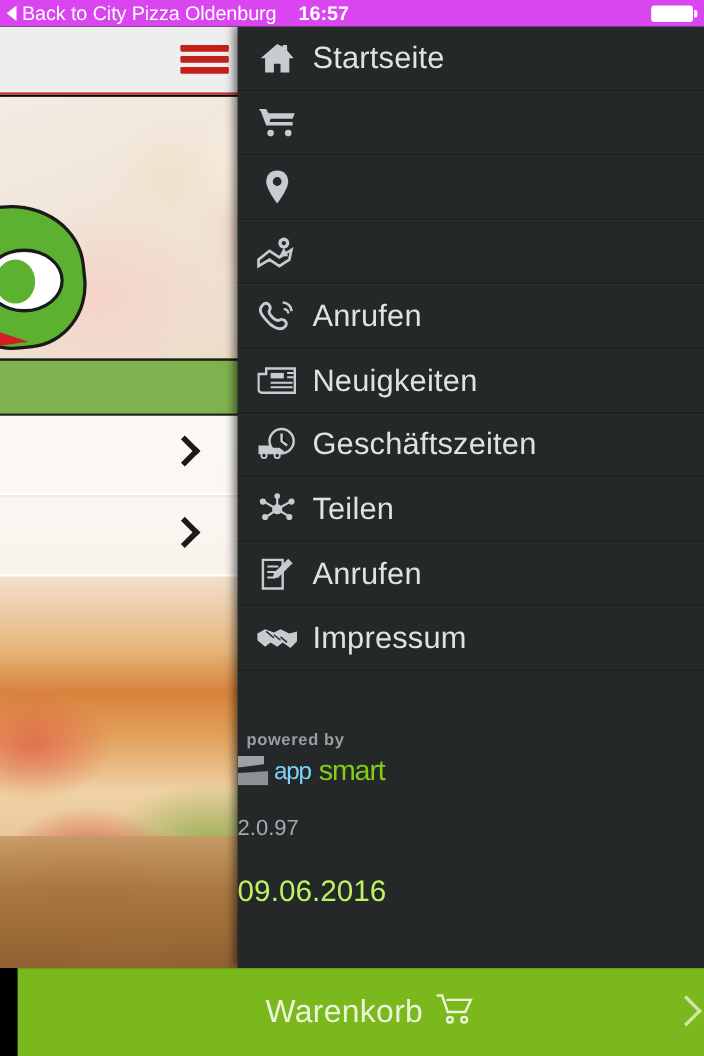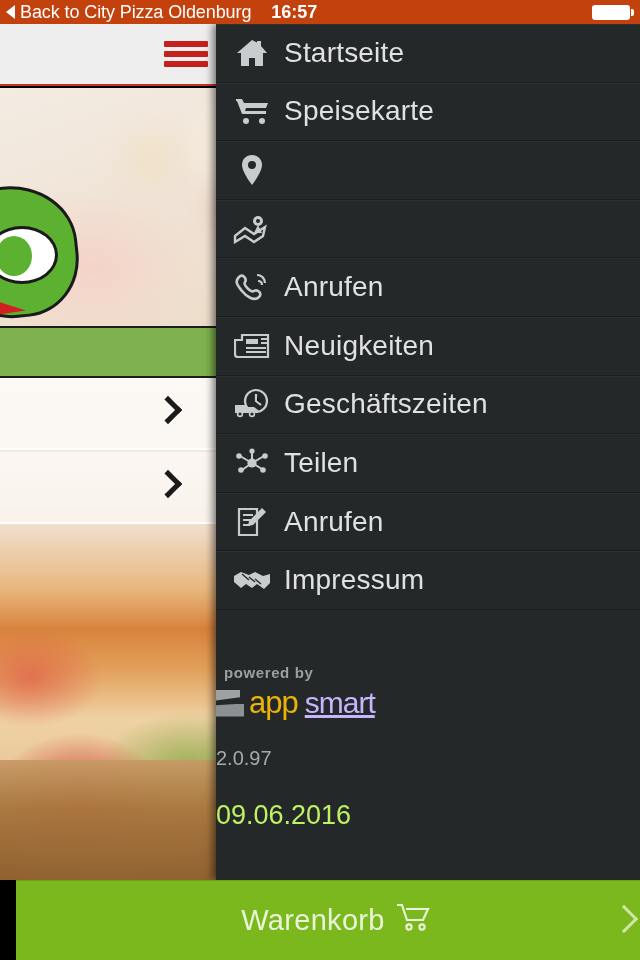--- a/index.html
+++ b/index.html
@@ -7,21 +7,21 @@
     width: 640px; height: 960px;
     background: #000;
     font-family: "Liberation Sans", sans-serif;
     overflow: hidden;
   }
   #app { position: relative; width: 640px; height: 960px; overflow: hidden; }
 
   
   .statusbar {
     position: absolute; top: 0; left: 0; width: 640px; height: 24px;
-    background: #c2410c; color: #fff;
+    background: #d946ef; color: #fff;
     display: flex; align-items: center;
     font-size: 18px; z-index: 50;
   }
   .sb-back { display: flex; align-items: center; padding-left: 6px; gap: 5px; }
   .sb-tri {
     width: 0; height: 0;
     border-top: 7px solid transparent;
     border-bottom: 7px solid transparent;
     border-right: 9px solid #fff;
   }
@@ -159,22 +159,22 @@
     padding-top: 52px; color: #8b8f92;
   }
   .pb-text {
     font-size: 15px; font-weight: bold; color: #9b9fa2;
     letter-spacing: .6px; margin-left: 8px;
   }
   .brand-row { display: flex; align-items: center; margin-top: 4px; }
   .brand-mark { display: flex; flex-direction: column; gap: 3px; margin-right: 5px; }
   .bm-1 { width: 24px; height: 11px; background: #9ea2a5; clip-path: polygon(0 0, 100% 0, 100% 70%, 0 100%); }
   .bm-2 { width: 28px; height: 13px; background: #8d9194; clip-path: polygon(0 14%, 100% 0, 100% 100%, 0 100%); }
-  .brand-app { font-size: 31px; color: #eab308; letter-spacing: -1px; }
-  .brand-smart { font-size: 30px; color: #c4b5fd; letter-spacing: -1px; margin-left: 7px; text-decoration: underline; }
+  .brand-app { font-size: 22px; color: #7dd3fc; letter-spacing: -1px; }
+  .brand-smart { font-size: 26px; color: #84cc16; letter-spacing: -1px; margin-left: 7px; }
   .ver { font-size: 20px; color: #a6aaad; margin-top: 26px; }
   .dat { font-size: 27px; color: #bef264; margin-top: 30px; }
 
   
   .cartbar {
     position: absolute; left: 16px; bottom: 0; width: 640px; height: 80px;
     background: #7ab81e; z-index: 30;
     display: flex; align-items: center; justify-content: center;
     border-top: 1px solid #6aa318;
   }
@@ -239,21 +239,20 @@
     </div>
 
     <div class="menu-item">
       <div class="mi-icon">
         <svg width="36" height="30" viewBox="0 0 36 30">
           <path fill="#c9ccce" d="M2 3h6l2 4h24l-2 5H12l-1 3h21v3H8L3 5H2z"></path>
           <circle fill="#c9ccce" cx="12" cy="25" r="3"></circle>
           <circle fill="#c9ccce" cx="28" cy="25" r="3"></circle>
         </svg>
       </div>
-      <div class="mi-label">Speisekarte</div>
     </div>
 
     <div class="menu-item">
       <div class="mi-icon">
         <svg width="24" height="32" viewBox="0 0 24 32">
           <path fill="#c9ccce" d="M12 1C6 1 2 5.4 2 11c0 7 10 20 10 20s10-13 10-20c0-5.6-4-10-10-10z"></path>
           <circle fill="#252829" cx="12" cy="11" r="4"></circle>
         </svg>
       </div>
     </div>

